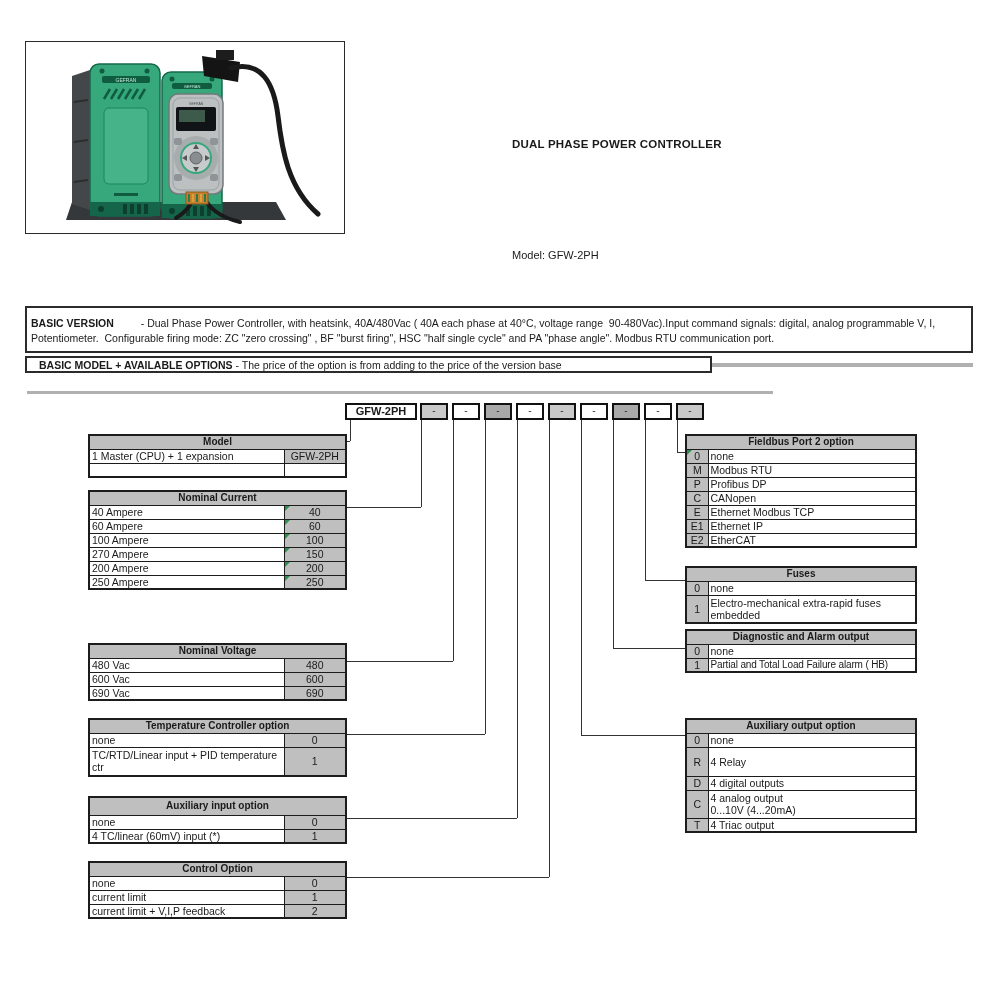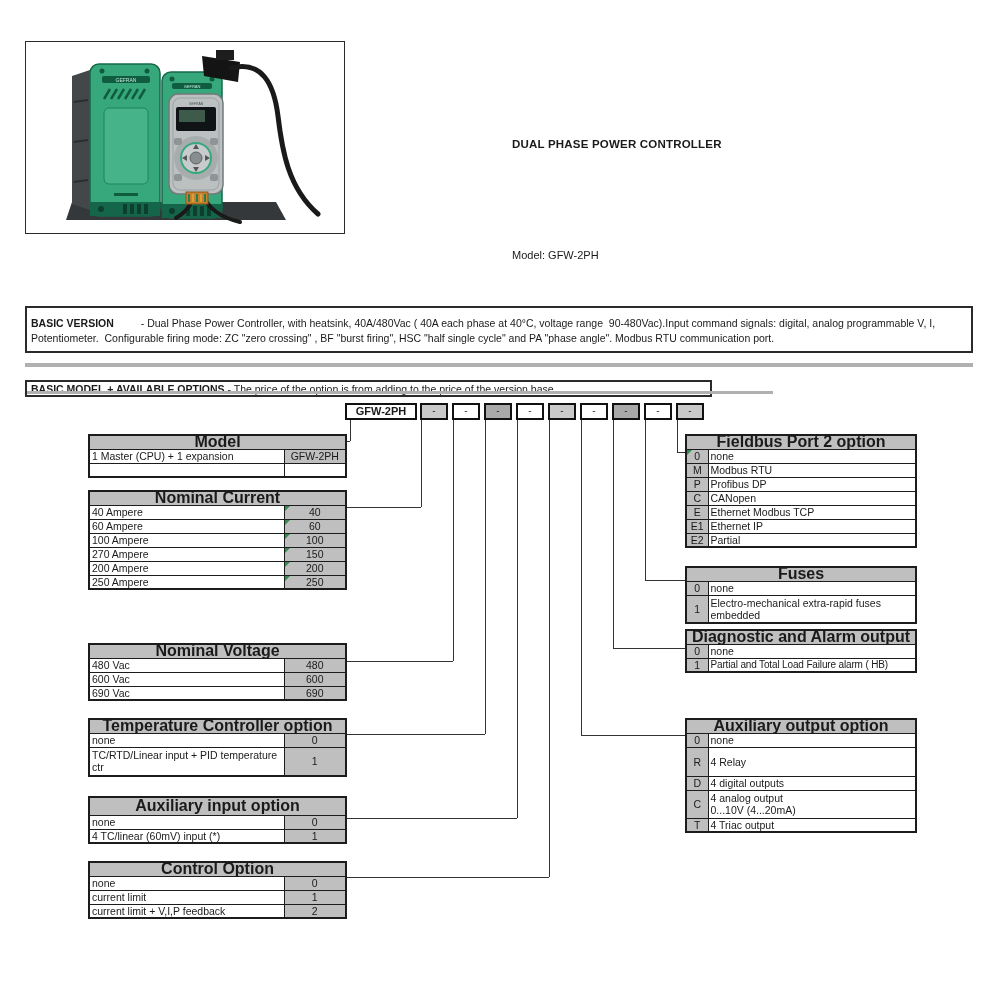--- a/index.html
+++ b/index.html
@@ -11,21 +11,21 @@
   .product-box { position:absolute; left:25px; top:41px; width:320px; height:193px;
     background:#fff; border:1px solid #2a2a2a; }
 
   
   .title { position:absolute; left:512px; top:138px; font-size:11.5px; font-weight:bold; letter-spacing:.2px; }
   .model-line { position:absolute; left:512px; top:249px; font-size:11px; }
 
   
   .pbox { position:absolute; border:2px solid #2b2b2b; background:#fff; font-size:10.5px; line-height:15px; }
   .basic-version { left:25px; top:306px; width:948px; height:47px; padding:8px 5px 0 4px; }
-  .basic-model { left:25px; top:380px; width:687px; height:17px; padding:1px 4px 0 4px; line-height:13px; }
+  .basic-model { left:25px; top:356px; width:687px; height:17px; padding:1px 4px 0 12px; line-height:13px; }
   .bold { font-weight:bold; }
   .prewrap { white-space:pre-wrap;margin-left:24px; }
   .shadow { position:absolute; background:#b0b0b0; }
   .s1 { left:25px; top:363px; width:948px; height:4px; }
   .s2 { left:27px; top:391px; width:746px; height:3px; }
 
   
   .code-base { position:absolute; left:345px; top:403px; width:72px; height:17px;
     border:2px solid #111; background:#fff; font-size:11px; font-weight:bold;
     text-align:center; line-height:13px; }
@@ -34,21 +34,21 @@
     text-align:center; line-height:12px; color:#333; }
 
   
   .vline, .hline { position:absolute; background:#333; }
   .vline { width:1px; } .hline { height:1px; }
 
   
   table.tbl { position:absolute; border-collapse:collapse; table-layout:fixed;
     border:2px solid #1c1c1c; font-size:10.5px; }
   table.tbl th, table.tbl td { border:1px solid #1c1c1c; padding:0 2px; line-height:12px; vertical-align:middle; }
-  table.tbl th { background:#bfbfbf; font-weight:bold; text-align:center; font-size:16px; }
+  table.tbl th { background:#bfbfbf; font-weight:bold; text-align:center; font-size:10px; }
   table.tbl td.val, table.tbl td.code { background:#bfbfbf; text-align:center; }
   table.tbl td.plain { background:#fff; }
   .tbl-left { width:257px; }
   .tbl-right { width:230px; }
   tr.h14 { height:14px; } tr.h18 { height:18px; } tr.h28 { height:28px; } tr.h29 { height:29px; }
   td.note { position:relative; }
   td.note::before { content:""; position:absolute; left:0; top:0;
     border-top:5px solid #2f8f4e; border-right:5px solid transparent; }
   td.tight { font-size:10px; letter-spacing:-0.15px; white-space:nowrap; overflow:hidden;margin-left:12px; }
   td.pre { white-space:pre-line; }
@@ -365,21 +365,21 @@
     <tr class="h14">
           <td class="code">E</td>
           <td>Ethernet Modbus TCP</td>
         </tr>
     <tr class="h14">
           <td class="code">E1</td>
           <td>Ethernet IP</td>
         </tr>
     <tr class="h14">
           <td class="code">E2</td>
-          <td>Partial</td>
+          <td>EtherCAT</td>
         </tr>
   </tbody>
     </table>
 
   <table class="tbl tbl-right" style="left:685px;top:566px">
     <colgroup>
         <col style="width:22px">
         <col style="width:208px">
       </colgroup>
     <tbody>

